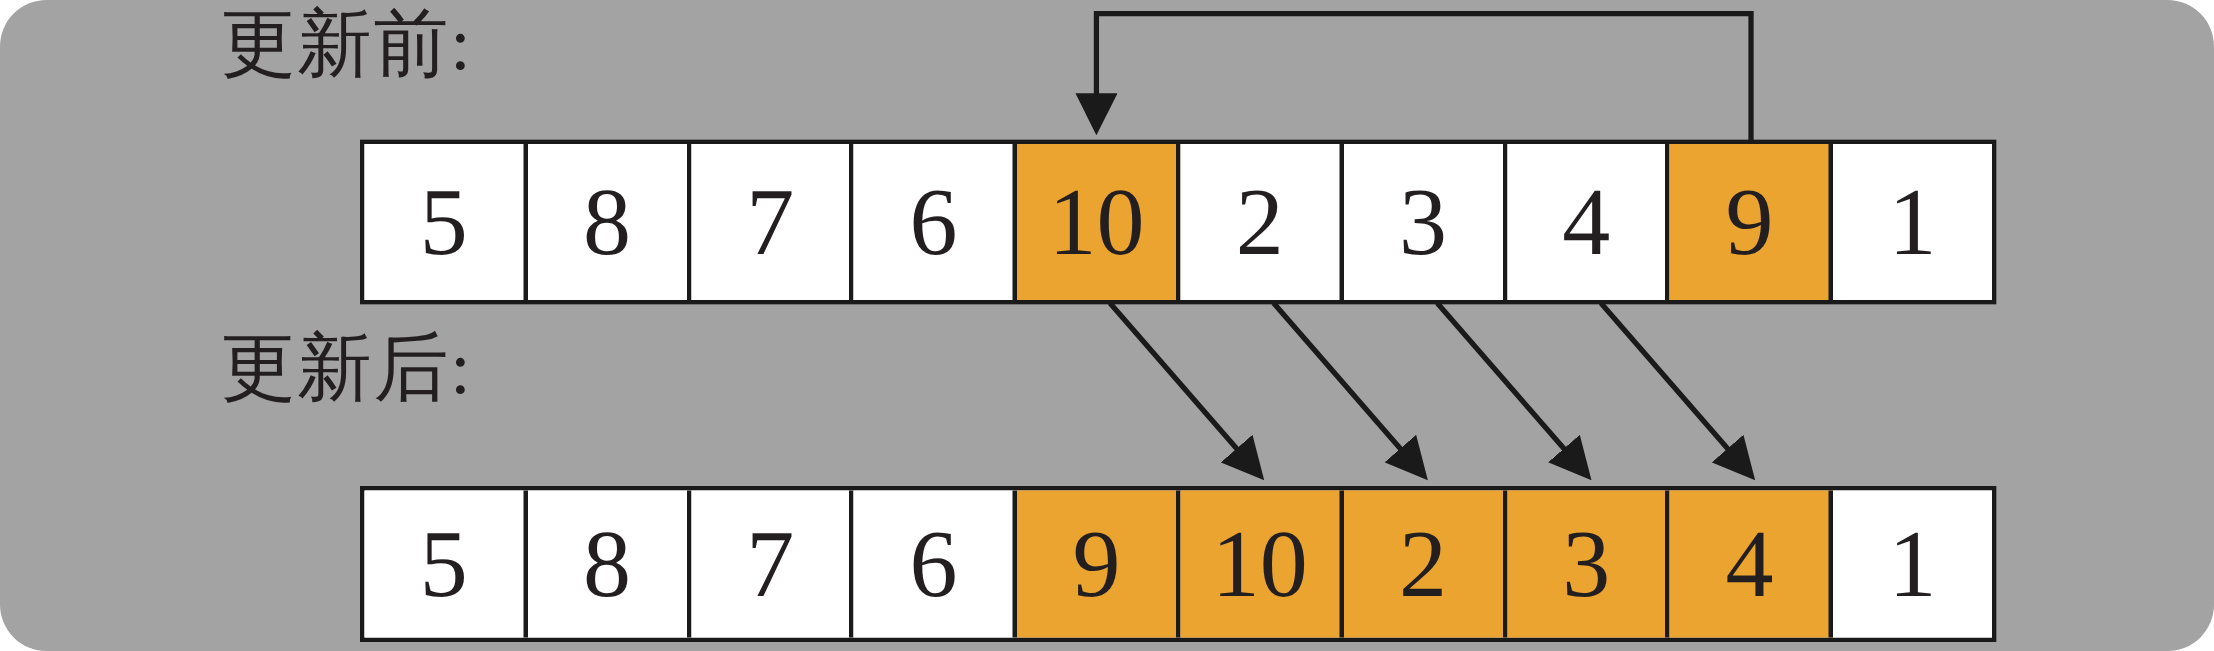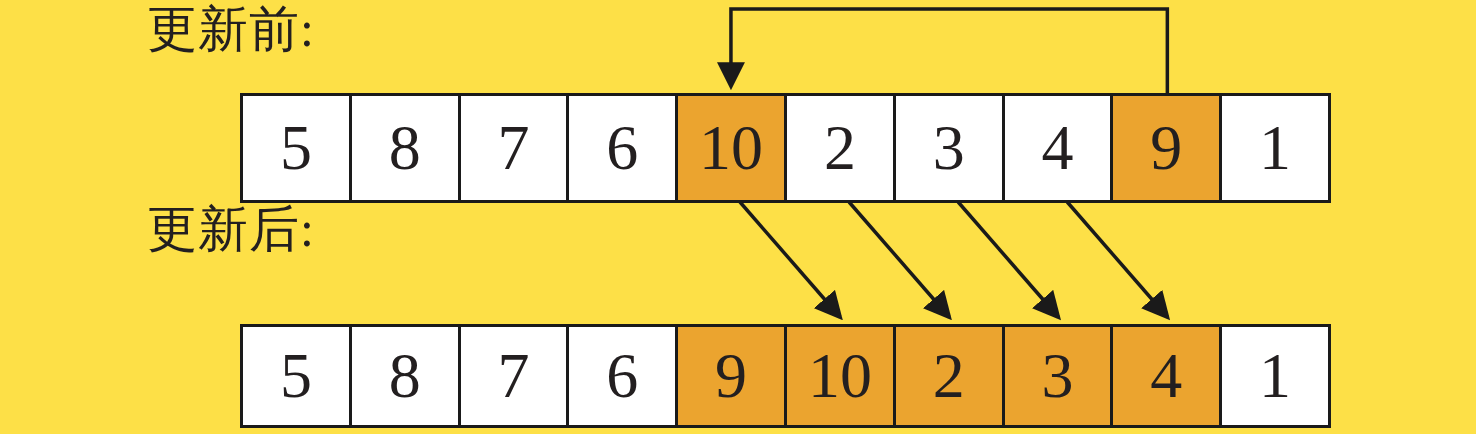--- a/index.html
+++ b/index.html
@@ -1,35 +1,36 @@
 <!DOCTYPE html>
 <html><head>
 <meta charset="utf-8">
 <style>
   * { margin: 0; padding: 0; box-sizing: border-box; }
   html, body { background: #ffffff; }
   .canvas {
     position: relative;
     width: 1476px;
     height: 434px;
-    background: #fde047;
+    background: #a3a3a3;
     overflow: hidden;
     font-family: "Liberation Serif", "DejaVu Serif", serif;
+    border-radius: 31px;
   }
   .stage-label {
     position: absolute;
     left: 147px;
     font-size: 50px;
     line-height: 1.08;
     color: #231F20;
     letter-spacing: 1px;
     white-space: nowrap;
   }
   .stage-label.before { top: 2px; }
-  .stage-label.after  { top: 202px; }
+  .stage-label.after  { top: 218px; }
   .array {
     position: absolute;
     left: 240px;
     width: 1091px;
     display: flex;
     border: 3px solid #1A1A1A;
     background: #ffffff;
   }
   .array.before { top: 93px;  height: 110px; }
   .array.after  { top: 324px; height: 104px; }

